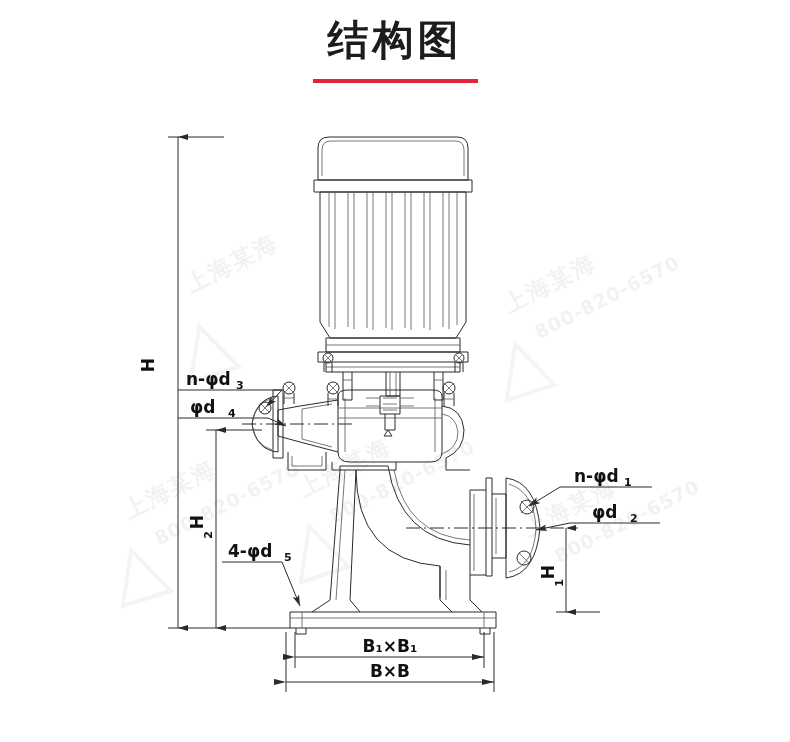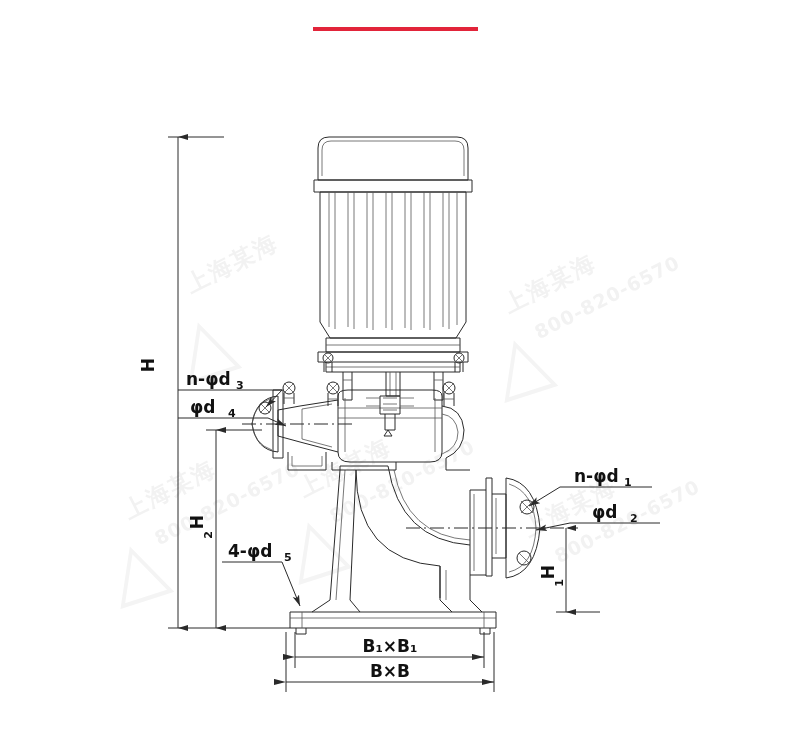--- a/index.html
+++ b/index.html
@@ -100,20 +100,21 @@
   <div class="wm-logo" style="left:108px; top:524px; transform:rotate(-18deg);">△</div>
 
   <div class="wm wm-cn" style="left:295px; top:452px; transform:rotate(-27deg);">上海某海</div>
   <div class="wm wm-num" style="left:322px; top:470px; transform:rotate(-27deg);">800-820-6570</div>
   <div class="wm-logo" style="left:286px; top:500px; transform:rotate(-18deg);">△</div>
 
   <div class="wm wm-cn" style="left:182px; top:248px; transform:rotate(-27deg);">上海某海</div>
   <div class="wm-logo" style="left:176px; top:300px; transform:rotate(-18deg);">△</div>
 
   <div class="title-block">
+    <div class="title-text">结构图</div>
     <div class="title-rule"></div>
   </div>
 
   <svg id="drawing" width="790" height="742" viewBox="0 0 790 742">
 
     <defs>
       <marker id="arrDown" markerWidth="9" markerHeight="11" refX="4.5" refY="10" orient="auto" markerUnits="userSpaceOnUse">
         <path d="M4.5,10 L1.6,0 L7.4,0 Z" fill="#2a2a2a"></path>
       </marker>
       <marker id="arrUp" markerWidth="9" markerHeight="11" refX="4.5" refY="10" orient="auto" markerUnits="userSpaceOnUse">

